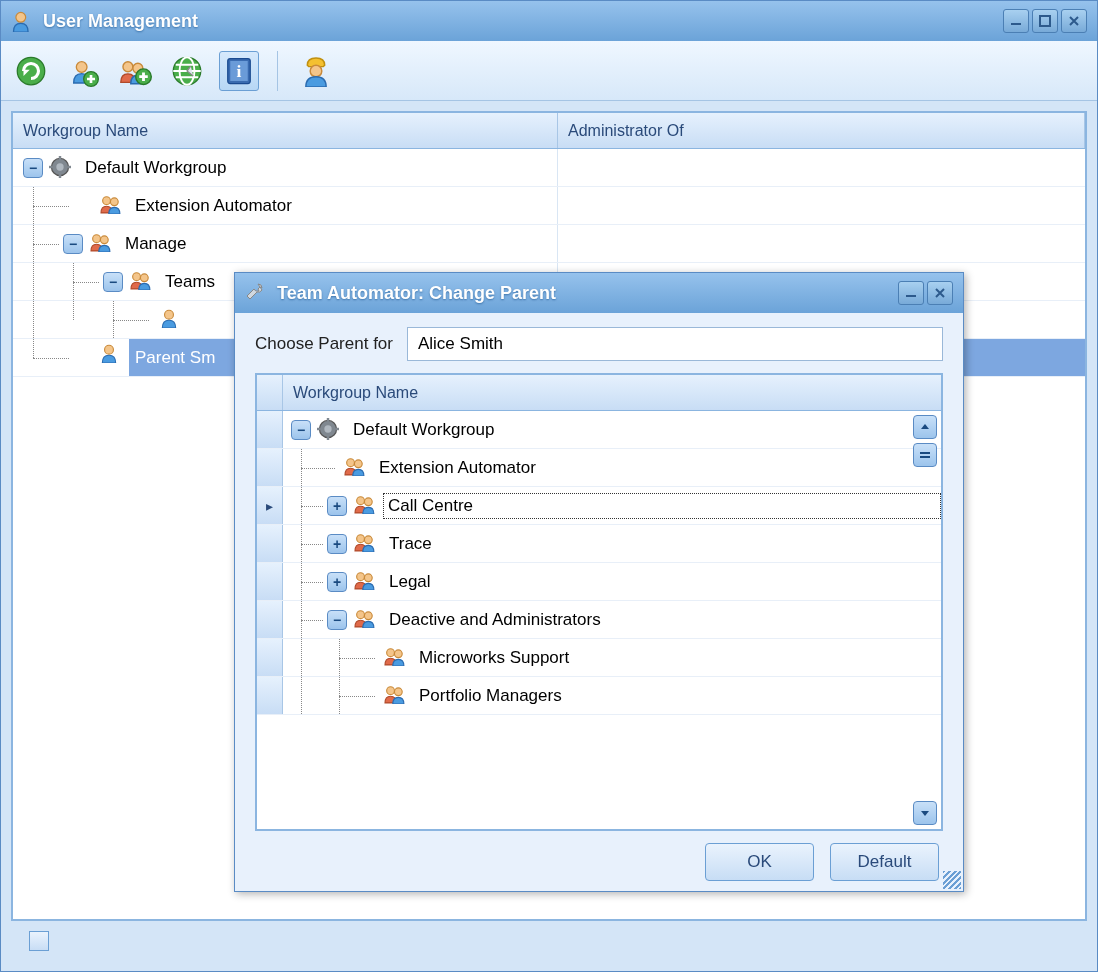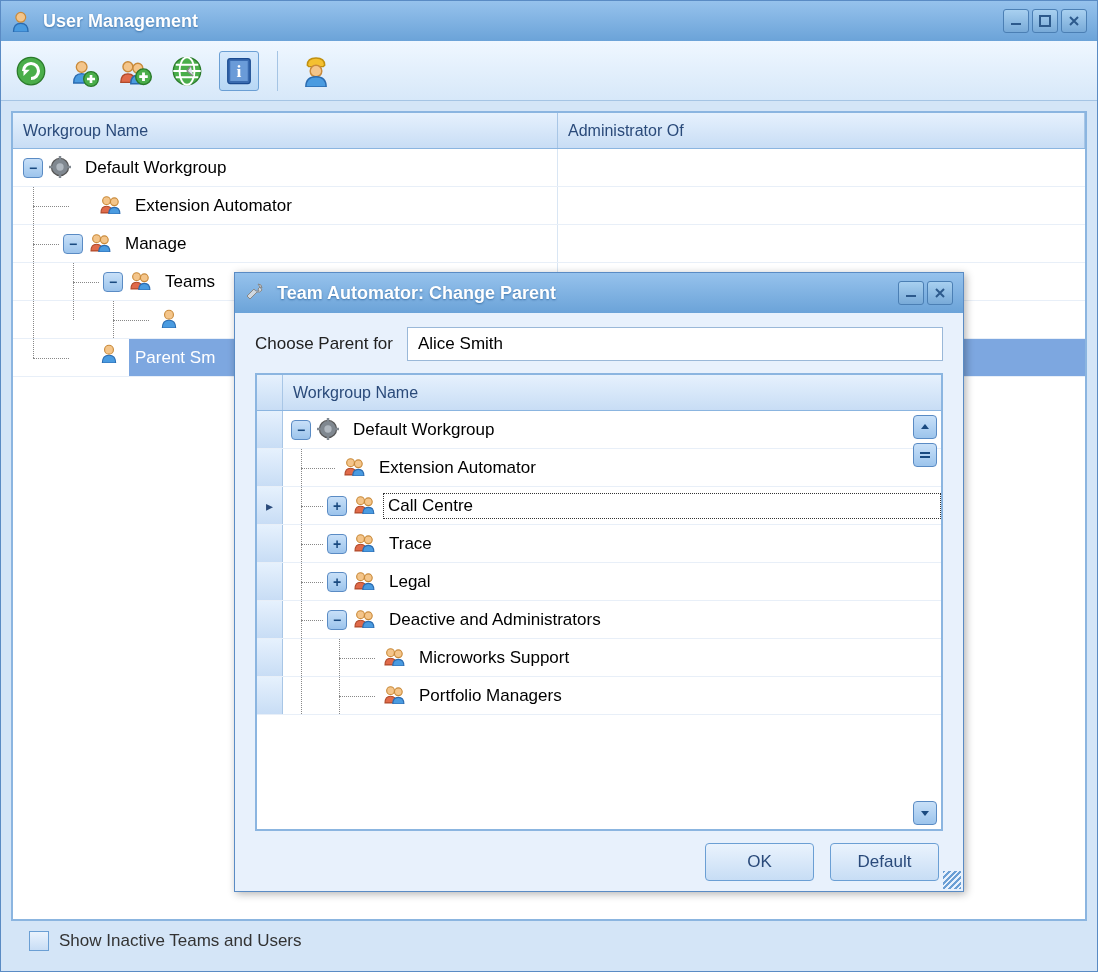--- a/index.html
+++ b/index.html
@@ -463,21 +463,20 @@
                 </span>
               <span class="node-label selected-bg">Parent Sm</span>
             </div>
             <div class="tree-cell-admin" style="background:#7da7e0"></div>
           </div>
         </div>
       </div>
     </div>
     <div class="checkbox-row">
       <div class="chk"></div>
-      <span>Show Inactive Teams and Users</span>
     </div>
   </div>
 </div>
 
 <div class="window dialog-window">
   <div class="titlebar">
     <span class="titlebar-icon">
       <svg width="20" height="20" viewBox="0 0 20 20">
           <path d="M13 2 Q17 2 17 6 L15 5 L13 7 L14 9 Q10 10 9 7 L2 14 L5 17 L12 10 Q15 11 17 8 Z" fill="#d0d8e0" stroke="#888"></path>
         </svg>

